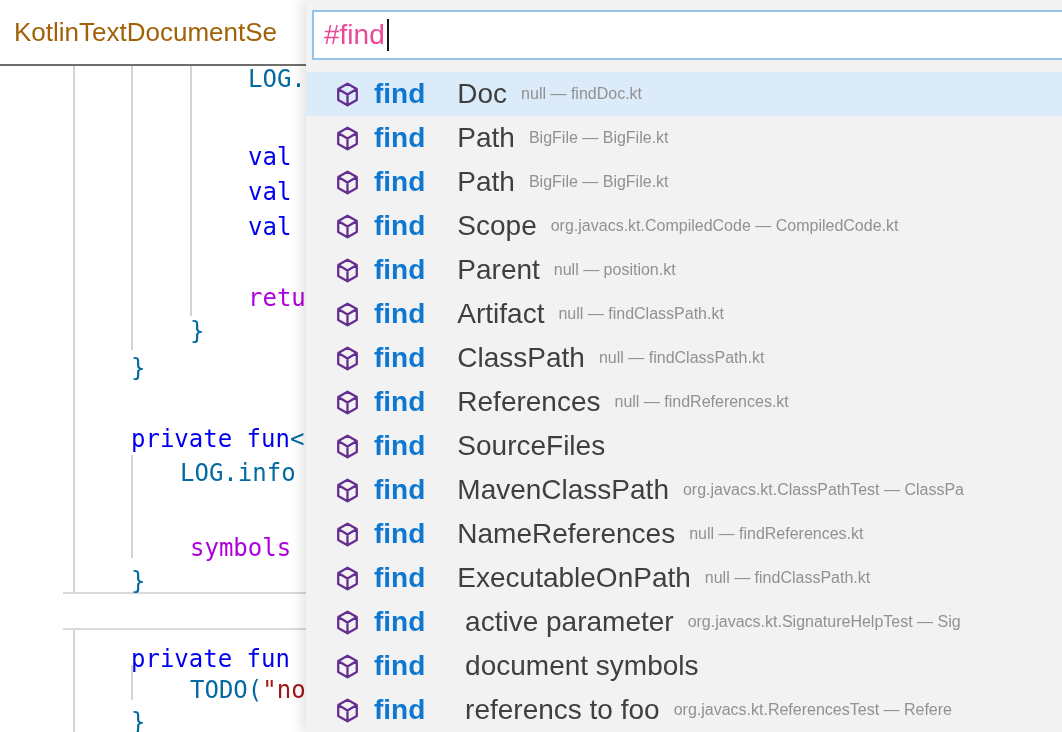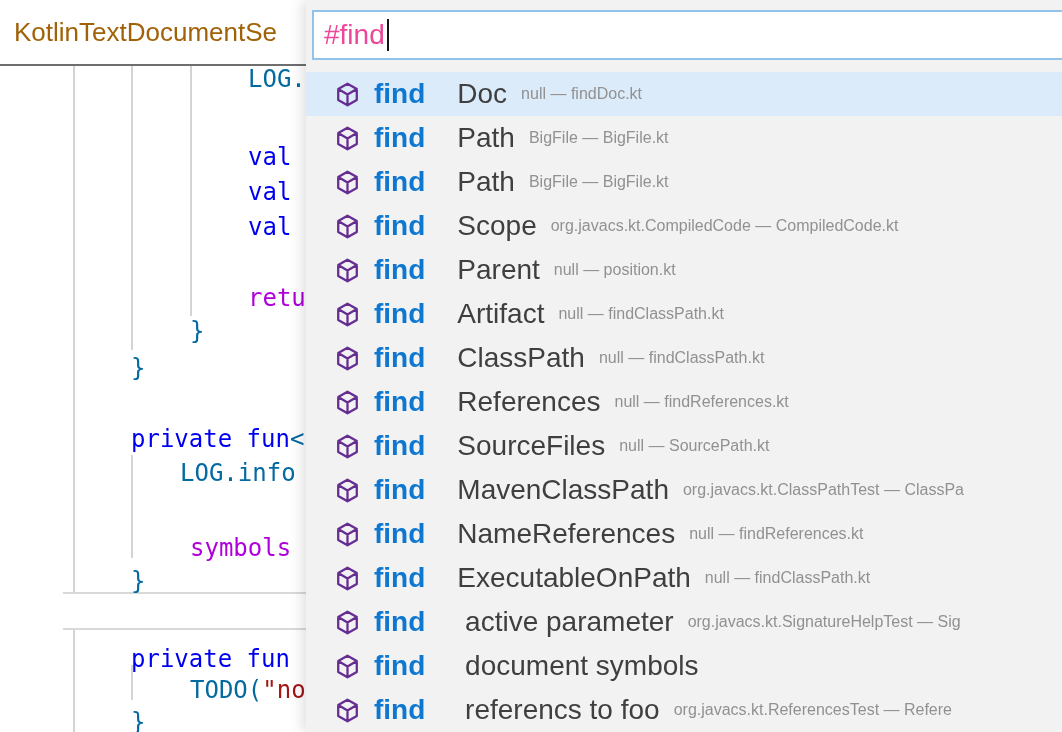--- a/index.html
+++ b/index.html
@@ -164,21 +164,20 @@
         <span class="lbl"><span class="match">find</span><span class="rest">References</span></span>
         <span class="meta">null — findReferences.kt</span>
       </div>
       <div class="row">
         <span class="cube">
           <svg viewBox="0 0 16 16" width="27" height="27" aria-hidden="true">
             <path fill="none" stroke="#652d90" stroke-width="1.35" stroke-linejoin="round" stroke-linecap="round" d="M8 1.6 L13.5 4.8 V11.2 L8 14.4 L2.5 11.2 V4.8 Z M2.5 4.8 L8 8 L13.5 4.8 M8 8 V14.4"></path>
           </svg>
         </span>
         <span class="lbl"><span class="match">find</span><span class="rest">SourceFiles</span></span>
-        <span class="meta">null — SourcePath.kt</span>
       </div>
       <div class="row">
         <span class="cube">
           <svg viewBox="0 0 16 16" width="27" height="27" aria-hidden="true">
             <path fill="none" stroke="#652d90" stroke-width="1.35" stroke-linejoin="round" stroke-linecap="round" d="M8 1.6 L13.5 4.8 V11.2 L8 14.4 L2.5 11.2 V4.8 Z M2.5 4.8 L8 8 L13.5 4.8 M8 8 V14.4"></path>
           </svg>
         </span>
         <span class="lbl"><span class="match">find</span><span class="rest">MavenClassPath</span></span>
         <span class="meta">org.javacs.kt.ClassPathTest — ClassPa</span>
       </div>

